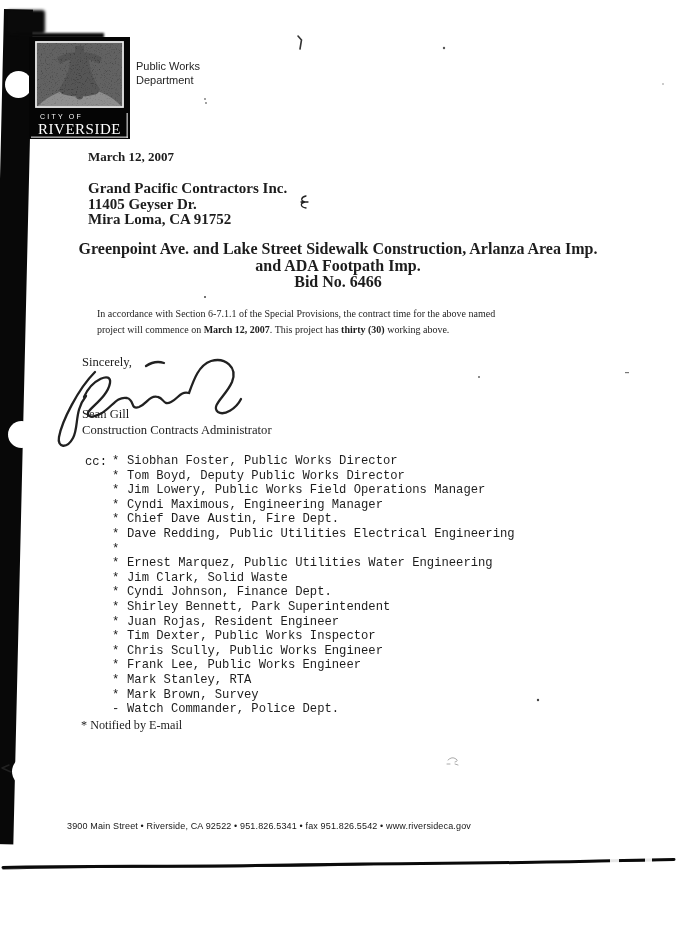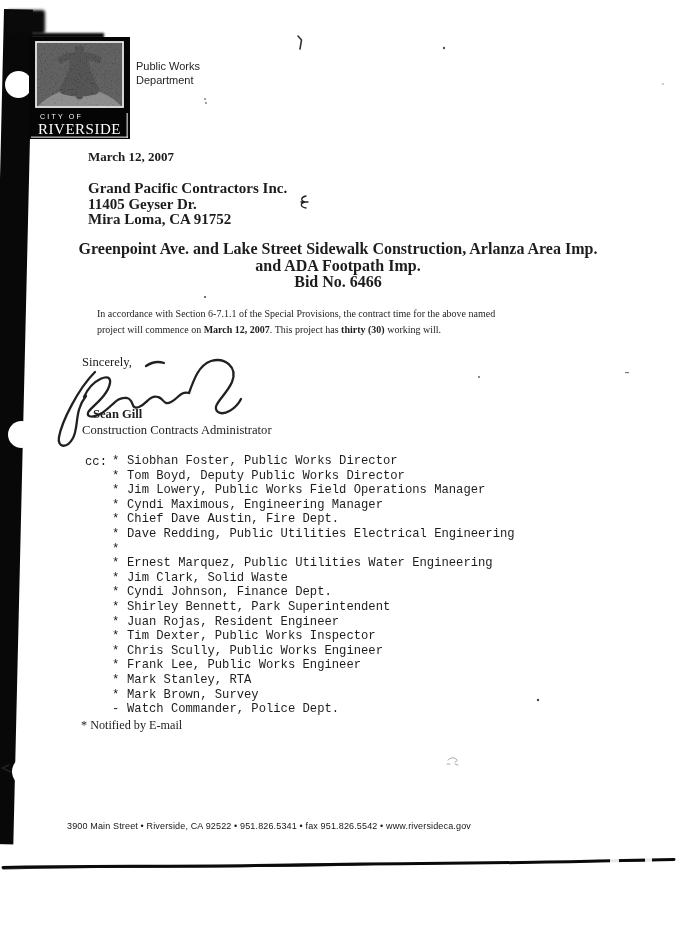--- a/index.html
+++ b/index.html
@@ -34,21 +34,21 @@
 
   .date{left:88px;top:149px;font-weight:bold;font-size:13px;}
   .recipient{left:88px;top:181px;font-weight:bold;font-size:15px;line-height:15.6px;}
 
   .subject{left:40px;top:241px;width:596px;text-align:center;font-weight:bold;font-size:16px;line-height:16.6px;}
 
   .body-par{left:97px;top:306px;width:545px;font-size:10px;line-height:16.4px;margin:0;}
 
   .closing{left:82px;top:355px;font-size:12.6px;}
   .signature{left:48px;top:349px;}
-  .signer-name{left:93px;top:407px;font-size:12.6px;font-weight:bold;}
+  .signer-name{left:82px;top:407px;font-size:12.6px;}
   .signer-title{left:82px;top:423px;font-size:12.6px;}
 
   .cc-block{left:85px;top:454px;font-size:12.2px;font-family:Liberation Mono, monospace;}
   .cc-label{position:absolute;left:0;top:1px;}
   .cc-rows{margin-left:27px;}
   .cc-row{height:14.6px;display:flex;white-space:nowrap;}
   .cc-marker{width:15px;flex:0 0 15px;}
   .cc-note{left:81px;top:718px;font-size:12.2px;}
 
   .footer{
@@ -107,21 +107,21 @@
     <div>11405 Geyser Dr.</div>
     <div>Mira Loma, CA 91752</div>
   </div>
 
   <div class="abs subject">
     <div>Greenpoint Ave. and Lake Street Sidewalk Construction, Arlanza Area Imp.</div>
     <div>and ADA Footpath Imp.</div>
     <div>Bid No. 6466</div>
   </div>
 
-  <p class="abs body-par"><span>In accordance with Section 6-7.1.1 of the Special Provisions, the contract time for the above named</span><br><span>project will commence on </span><b>March 12, 2007</b><span>.  This project has </span><b>thirty (30)</b><span> working will.</span></p>
+  <p class="abs body-par"><span>In accordance with Section 6-7.1.1 of the Special Provisions, the contract time for the above named</span><br><span>project will commence on </span><b>March 12, 2007</b><span>.  This project has </span><b>thirty (30)</b><span> working above.</span></p>
 
   <div class="abs closing">Sincerely,</div>
 
   <svg class="abs signature" width="200" height="112" viewBox="0 0 200 112">
     <g fill="none" stroke="#161616" stroke-width="2.3" stroke-linecap="round" opacity="0.95">
       <path d="M98 17 c6 -4 12 -5 18 -3"></path>
       <path d="M47 23 C 30 40, 14 72, 11 88 C 9 99, 19 100, 25 89 C 31 78, 26 62, 38 47"></path>
       <path d="M36 48 C 44 30, 64 22, 62 34 C 60 46, 46 56, 41 62 C 37 67, 43 70, 52 65 C 64 59, 68 47, 79 49 C 87 51, 82 61, 91 58 C 99 55, 101 46, 110 48 C 116 49, 115 57, 123 53 C 131 49, 132 42, 141 44"></path>
       <path d="M141 44 C 146 30, 151 16, 163 12 C 177 8, 190 18, 184 33 C 178 47, 162 57, 170 63 C 176 67, 188 60, 193 50"></path>
     </g>

